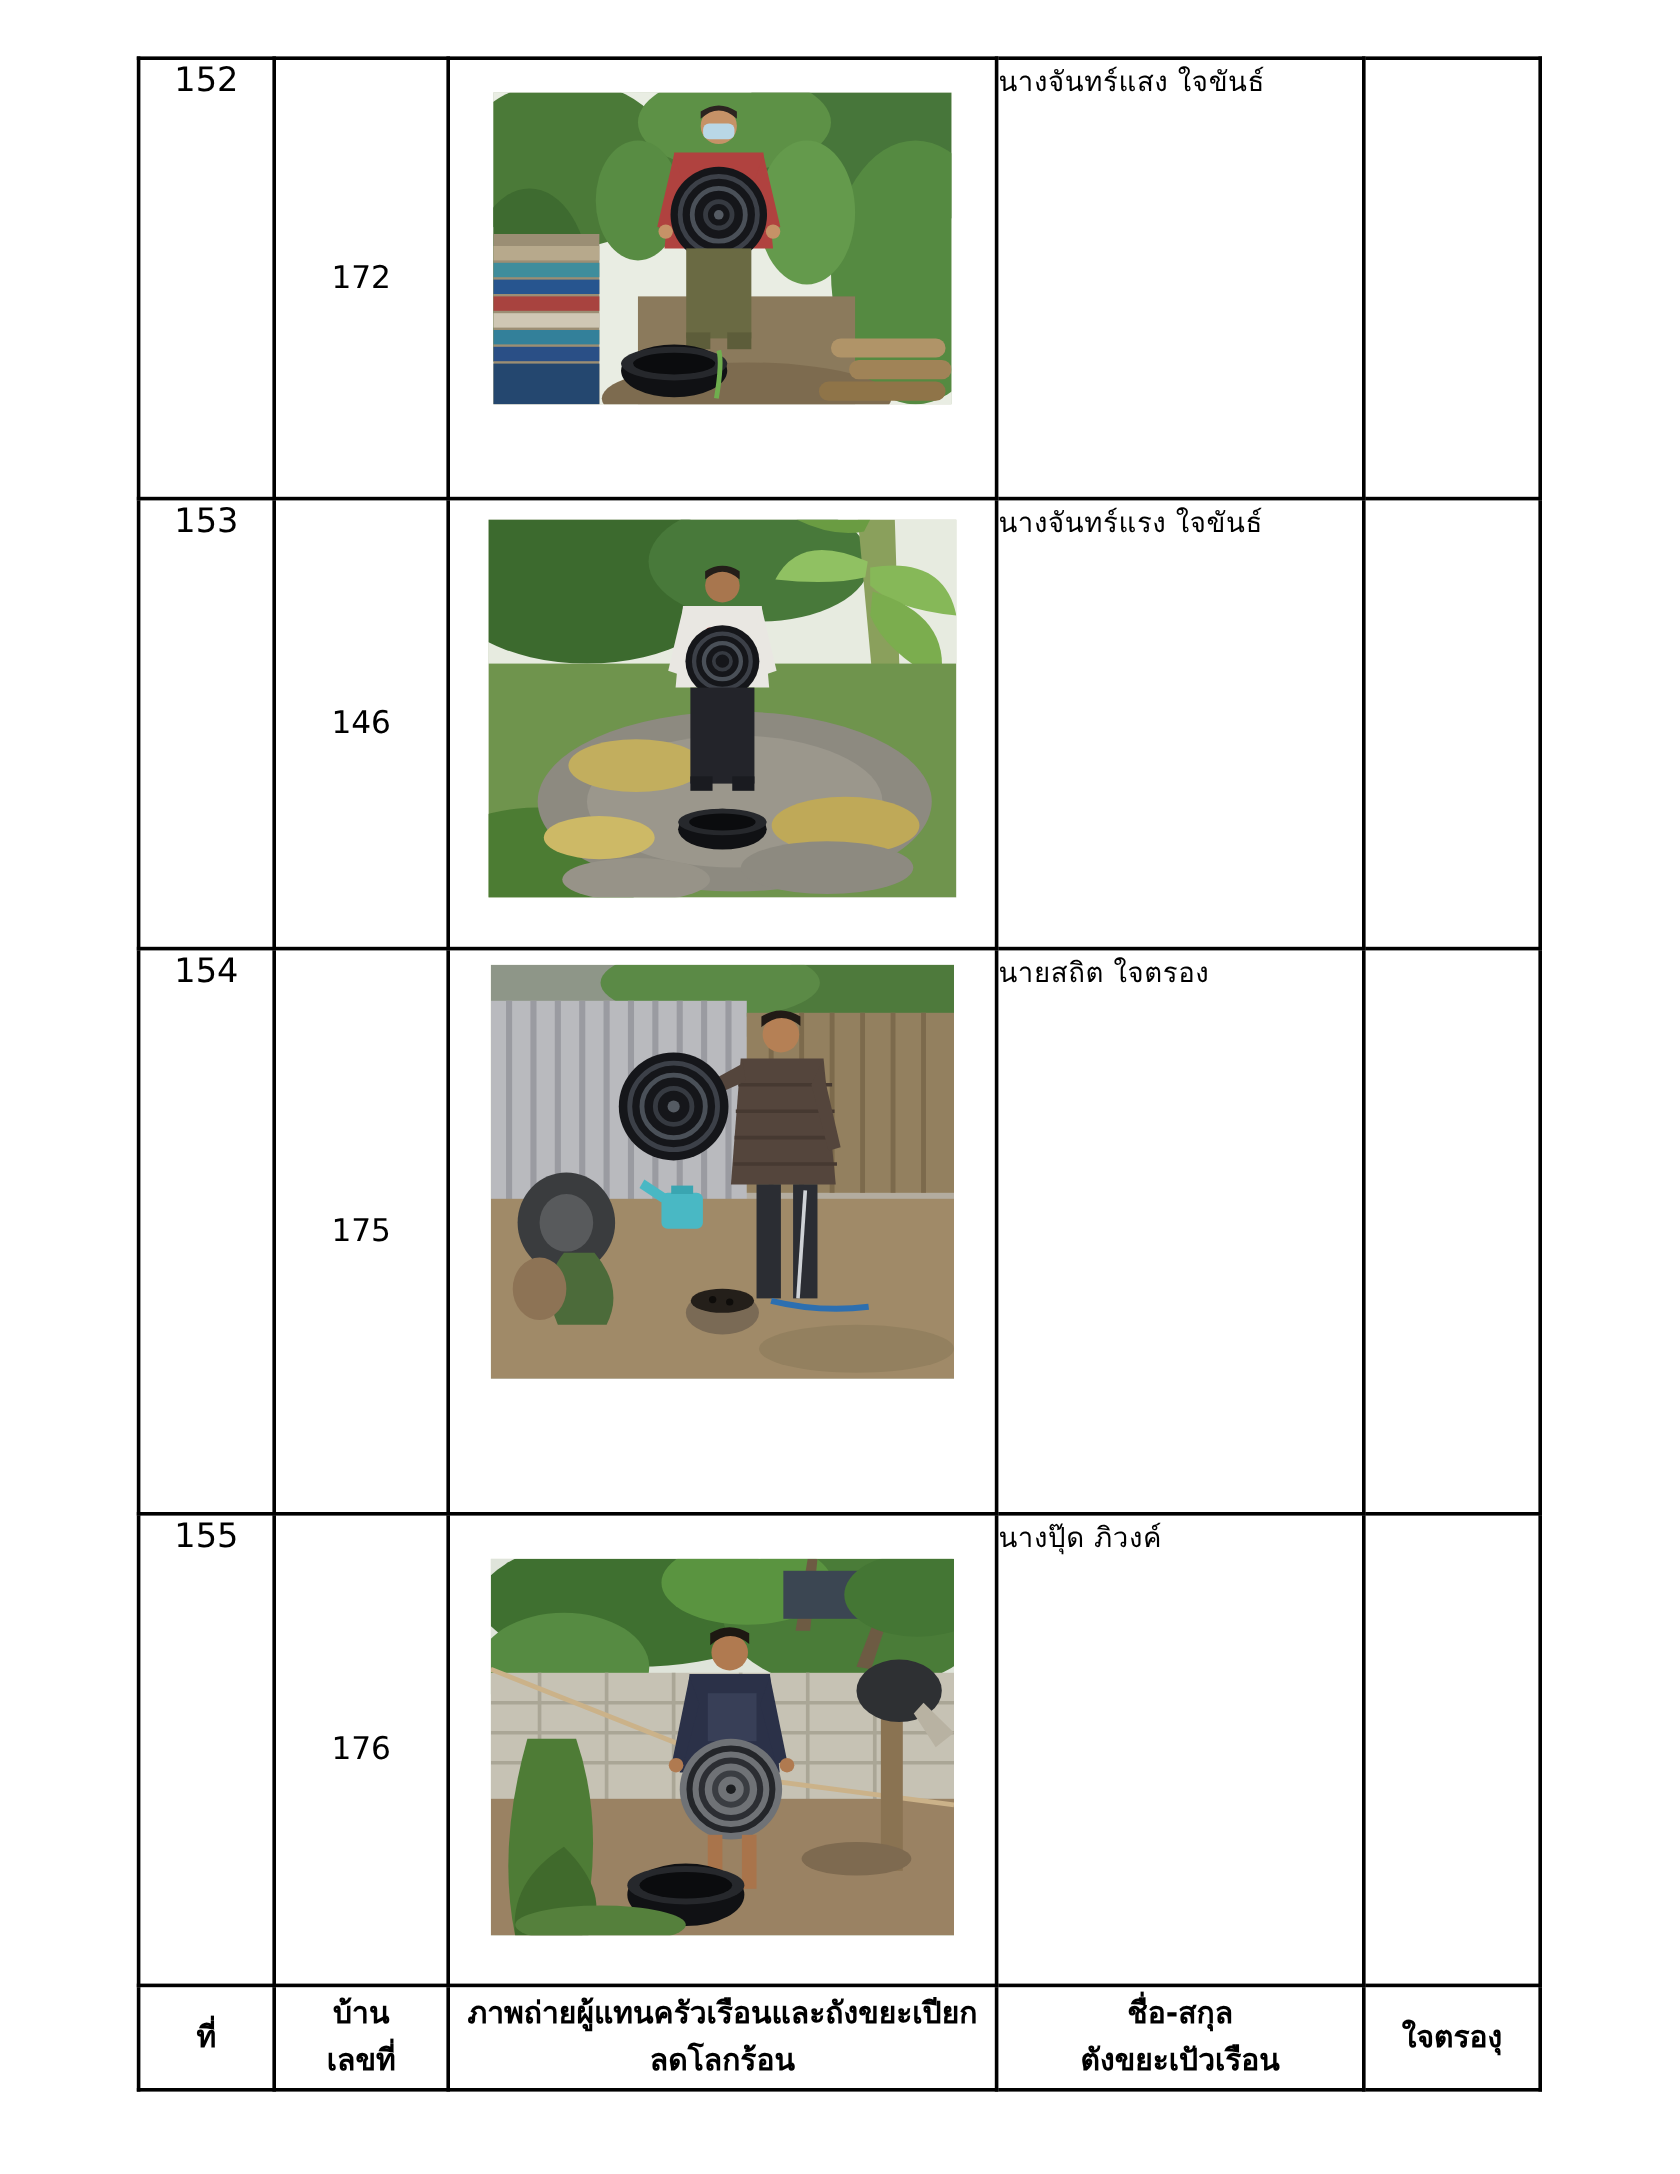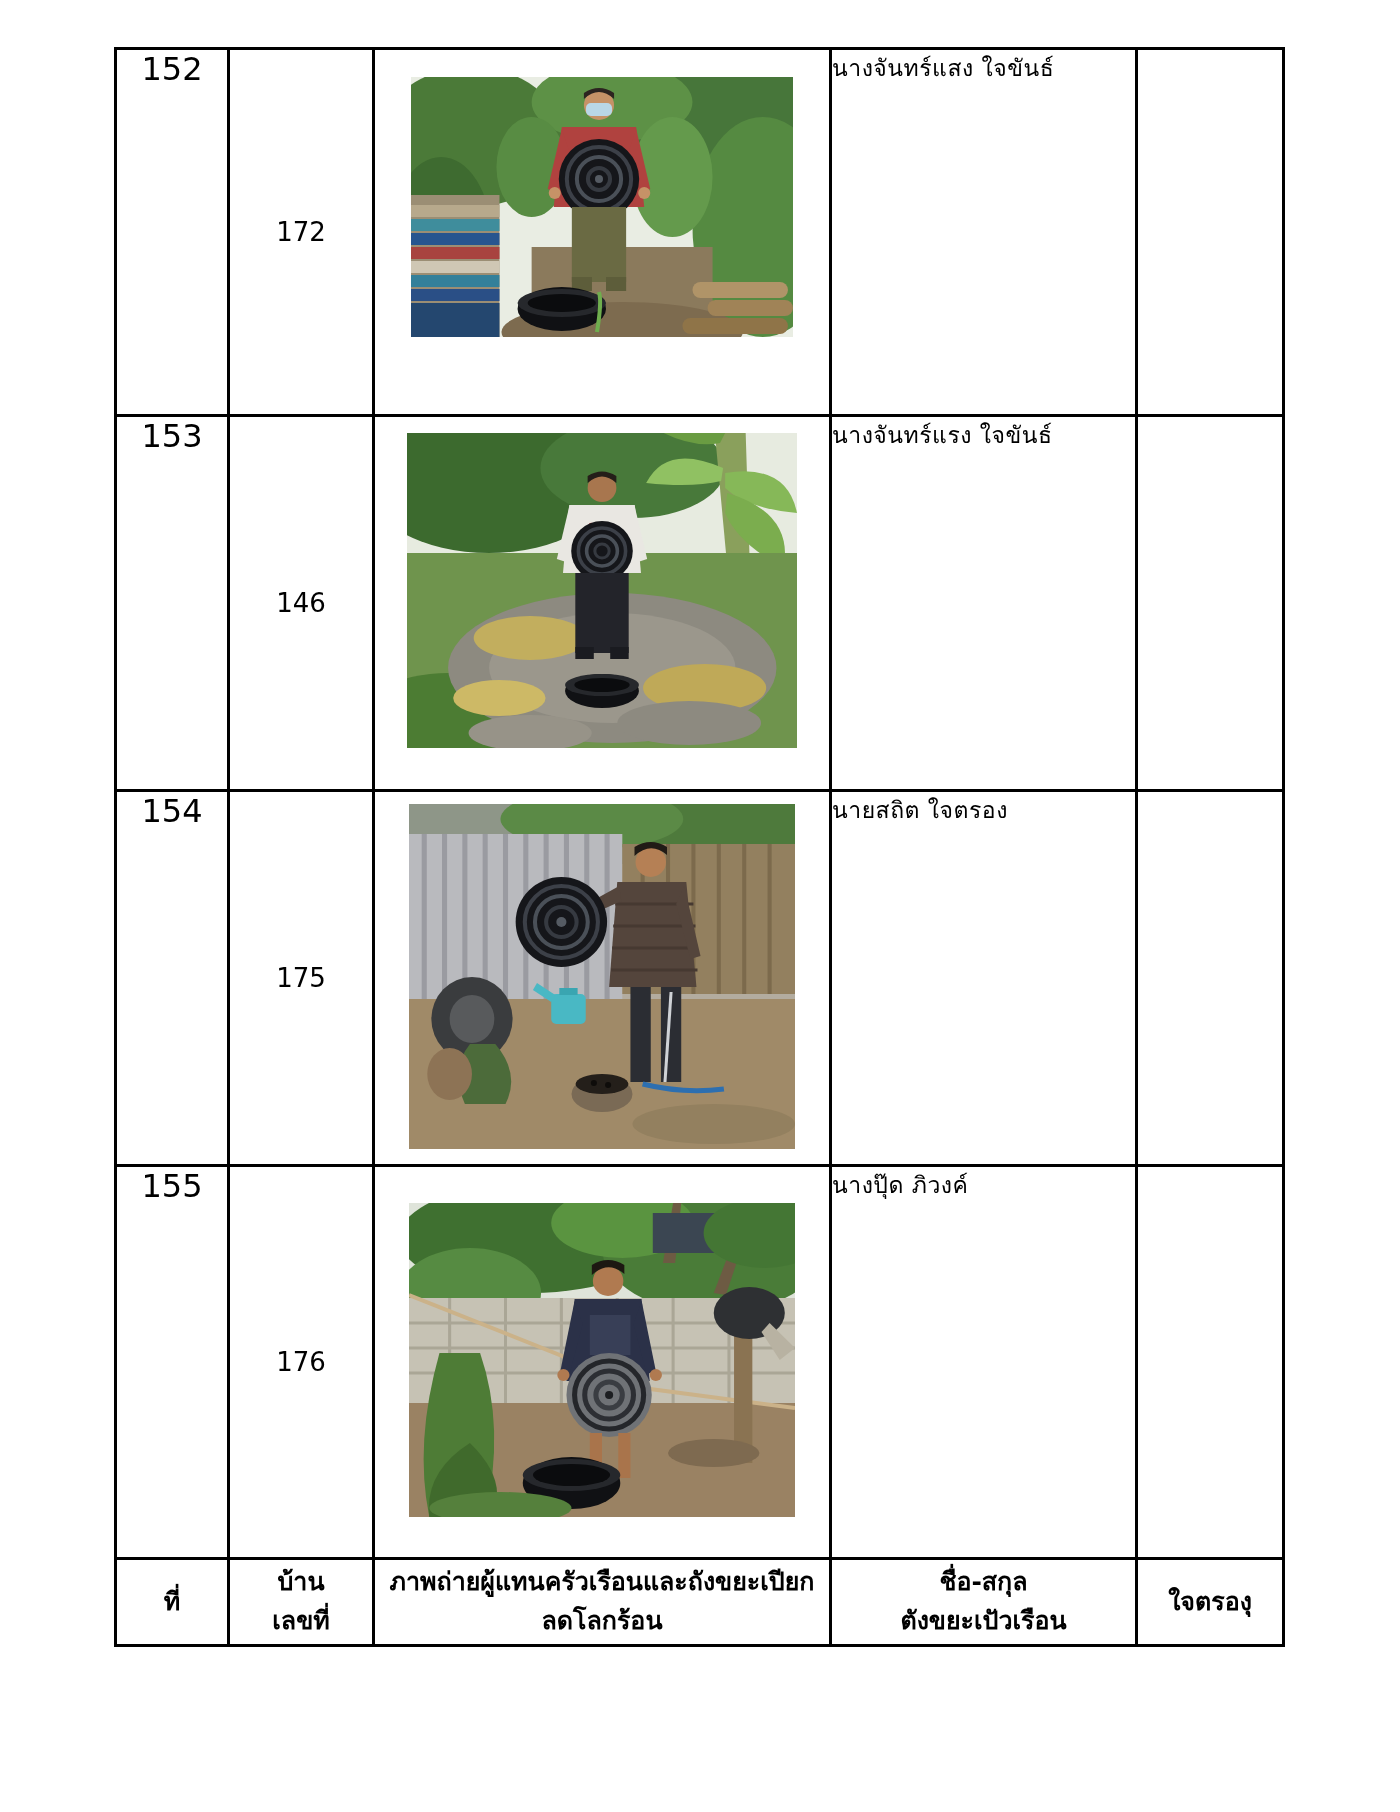--- a/index.html
+++ b/index.html
@@ -1,21 +1,21 @@
 <!DOCTYPE html>
 <html><head>
 <meta charset="utf-8">
 <style>
   html,body{margin:0;padding:0;background:#ffffff;}
   body{width:1400px;height:1812px;position:relative;overflow:hidden;
        font-family:"DejaVu Sans","Liberation Sans",sans-serif;color:#000;}
   .page{position:absolute;inset:0;background:#fff;}
   table.doc{position:absolute;left:114px;top:47px;border-collapse:collapse;table-layout:fixed;}
   table.doc td{border:3px solid #000;padding:0;vertical-align:top;background:#fff;}
-  .cell-no{ text-align:center;font-size:32px;padding-top:30px;}
+  .cell-no{ text-align:center;font-size:28px;padding-top:30px;}
   .cell-house{vertical-align:middle !important;text-align:center;font-size:26px;border-radius:23px;}
   .cell-photo{text-align:center;}
   .cell-name{font-size:23px;padding:40px 10px 0 14px;letter-spacing:.5px;}
   .cell-remark{}
   .photo{margin:0 auto;position:relative;overflow:hidden;background:#cfd8c4;}
   .photo svg{display:block;width:100%;height:100%;}
   .hdr td{vertical-align:middle !important;text-align:center;font-weight:bold;font-size:25px;line-height:1.55;}
   .hdr .two-line div{display:block;}
 </style>
 </head>
@@ -126,21 +126,21 @@
           <ellipse cx="190" cy="252" rx="27" ry="7" fill="#0b0c0e"></ellipse>
           <ellipse cx="275" cy="290" rx="70" ry="22" fill="#8d8a80"></ellipse>
           <ellipse cx="120" cy="300" rx="60" ry="18" fill="#979388"></ellipse>
         </svg>
       </div>
     </td>
     <td class="cell-name">นางจันทร์แรง  ใจขันธ์</td>
     <td class="cell-remark"></td>
   </tr>
 
-  <tr style="height:375px">
+  <tr style="height:471px">
     <td class="cell-no">154</td>
     <td class="cell-house">175</td>
     <td class="cell-photo" style="padding-top:12px;">
       <div class="photo" style="width:386px;height:345px;">
         <svg viewBox="0 0 380 345" preserveAspectRatio="none">
           <rect width="380" height="345" fill="#b3ac9f"></rect>
           <rect x="0" y="0" width="380" height="60" fill="#8e9688"></rect>
           <ellipse cx="320" cy="30" rx="100" ry="45" fill="#4e7a3c"></ellipse>
           <ellipse cx="180" cy="15" rx="90" ry="30" fill="#5b8a46"></ellipse>
           <rect x="0" y="30" width="210" height="180" fill="#b9babe"></rect>

